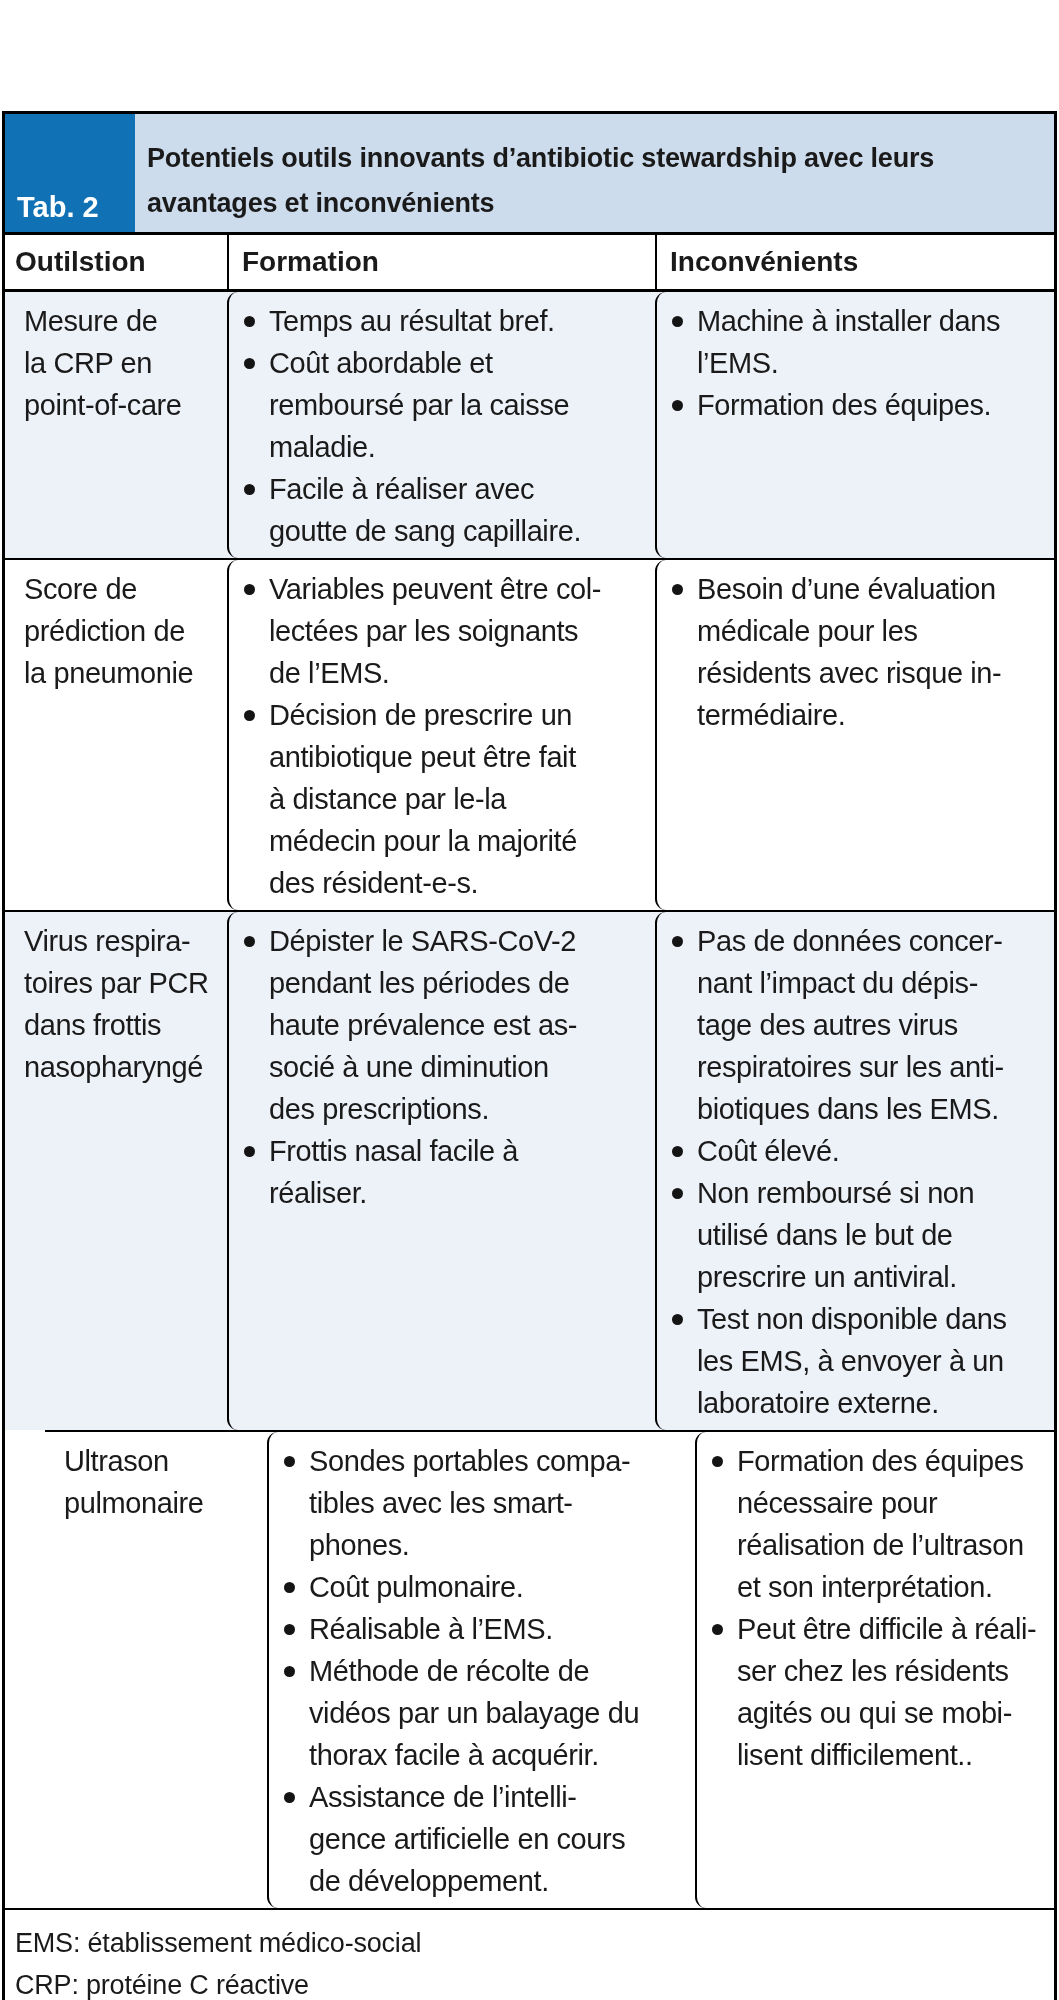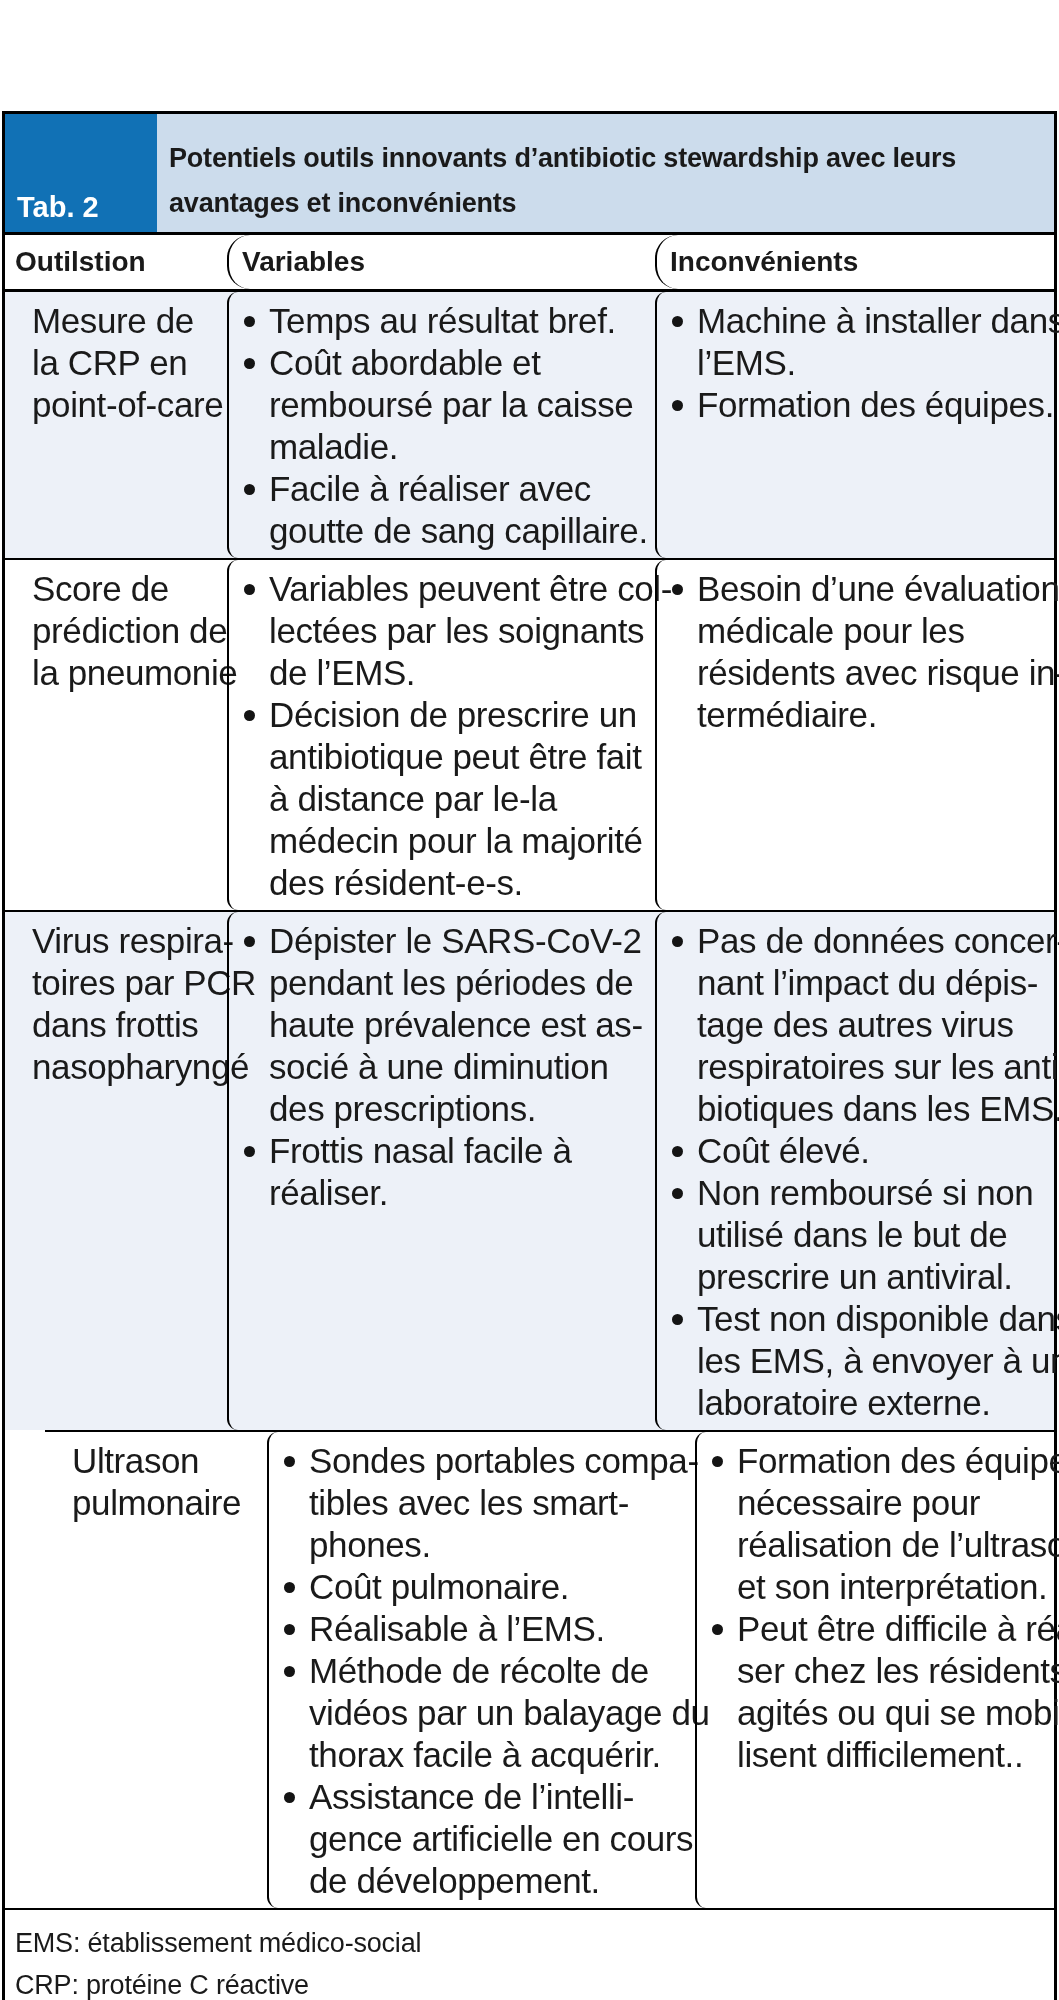--- a/index.html
+++ b/index.html
@@ -10,44 +10,44 @@
     position:absolute; left:2px; top:111px; width:1055px;
     border:3px solid #000; background:#fff;
   }
 
   
   .titlebar {
     display:flex; min-height:106px; background:#ccdcec;
     border-bottom:3px solid #000;
   }
   .tab-label {
-    width:152px; flex:none; background:#1171b5; color:#ffffff;
+    width:130px; flex:none; background:#1171b5; color:#ffffff;
     font-weight:bold; font-size:29px;
     display:flex; align-items:flex-end; padding:0 0 8px 12px;
   }
   .table-title {
     flex:1; display:flex; align-items:center; padding:22px 10px 6px 12px;
     font-weight:bold; font-size:27px; line-height:45px;
     letter-spacing:-0.2px; white-space:pre;
   }
 
   
   .colheads, .trow { display:grid; grid-template-columns:222px 428px 1fr; }
 
   .colheads { border-bottom:3px solid #000; }
   .th {
     font-weight:bold; font-size:28px; min-height:54px;
-    display:flex; align-items:center; padding:4px 6px 4px 10px;border-radius:23px;
+    display:flex; align-items:center; padding:4px 6px 4px 10px;
   }
   .th + .th { border-left:2px solid #000; padding-left:13px; }
 
   .trow + .trow { border-top:2px solid #000; }
   .trow.alt { background:#edf1f8; }
 
-  .cell { padding:8px 6px 6px 27px; font-size:35px; line-height:42px; letter-spacing:-0.4px; }
+  .cell { padding:8px 6px 6px 19px; font-size:29px; line-height:42px; letter-spacing:-0.4px; }
   .cell + .cell { border-left:2px solid #000;border-radius:11px; }
   .tool-cell { white-space:pre; }
   .list-cell { padding-left:12px; }
 
   .bullets { list-style:none; }
   .bullets li { display:flex; align-items:flex-start; }
   .blt {
     flex:none; width:11px; height:11px; border-radius:50%;
     background:#141414; margin:16px 14px 0 3px;
   }
@@ -71,21 +71,21 @@
 <div class="tab2-table">
 
   <div class="titlebar">
     <div class="tab-label">Tab. 2</div>
     <div class="table-title">Potentiels outils innovants d’antibiotic stewardship avec leurs
 avantages et inconvénients</div>
   </div>
 
   <div class="colheads">
     <div class="th">Outilstion</div>
-    <div class="th">Variables</div>
+    <div class="th">Formation</div>
     <div class="th">Inconvénients</div>
   </div>
 
   <div class="trow alt r1">
     <div class="cell tool-cell">Mesure de
 la CRP en
 point-of-care</div>
     <div class="cell list-cell">
       <ul class="bullets">
         <li>

